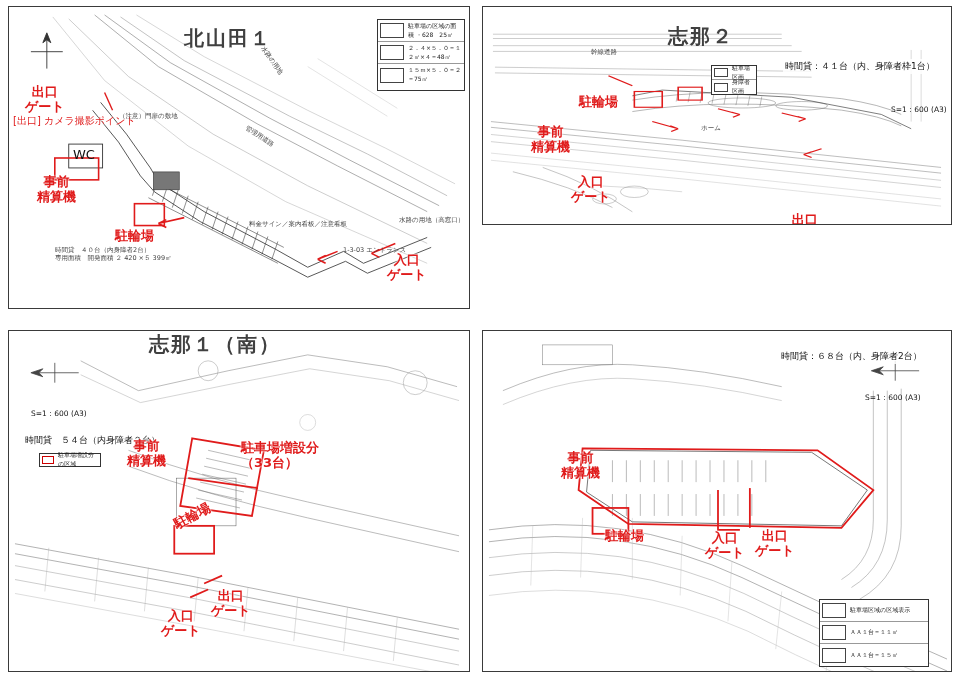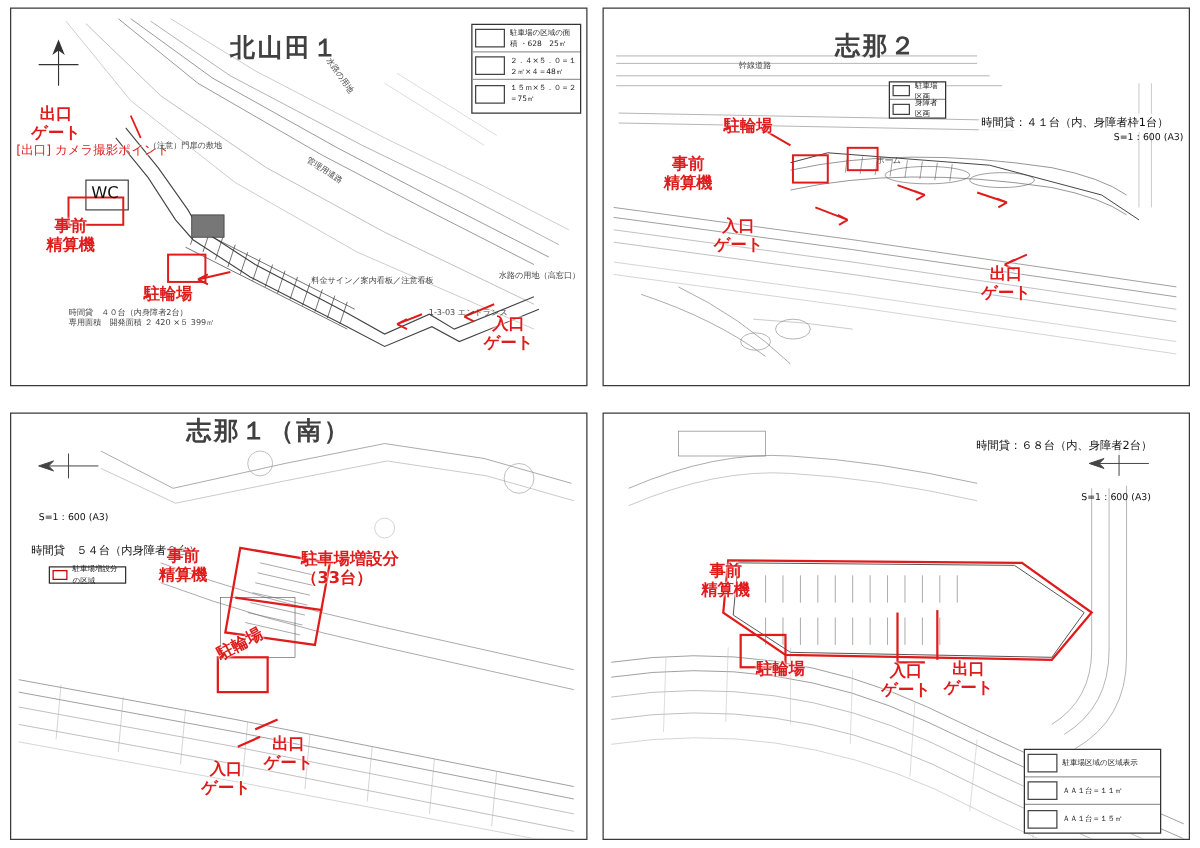--- a/index.html
+++ b/index.html
@@ -19,21 +19,21 @@
   }
   .panel {
     position: absolute;
     background: #ffffff;
     border: 1px solid #3a3a3a;
     overflow: hidden;
     box-sizing: border-box;
   }
   
   #panel-0 { left: 8px;   top: 6px;   width: 462px; height: 303px; }
-  #panel-1 { left: 482px; top: 6px;   width: 470px; height: 303px; }
+  #panel-1 { left: 482px; top: 6px;   width: 470px; height: 219px; }
   #panel-2 { left: 8px;   top: 330px; width: 462px; height: 342px; }
   #panel-3 { left: 482px; top: 330px; width: 470px; height: 342px; }
 
   .panel-title {
     position: absolute;
     font-size: 20px;
     font-weight: bold;
     color: #404040;
     letter-spacing: 2px;
     white-space: nowrap;
@@ -271,21 +271,21 @@
           <path d="M170 160 L196 170 M196 170 L188 166 M196 170 L189 174"></path>
           <path d="M236 142 L258 150 M258 150 L250 147 M258 150 L251 154"></path>
           <path d="M300 148 L324 156 M324 156 L316 153 M324 156 L317 160"></path>
           <path d="M340 198 L322 206 M322 206 L330 202 M322 206 L330 210"></path>
           <path d="M126 96 L150 110"></path>
         </g>
       </svg>
     </div>
 
     <div class="panel-title title-1">志那２</div>
-    <div class="timebox" style="left:300px; top:52px;margin-top:32px;">時間貸：４１台（内、身障者枠1台）</div>
+    <div class="timebox" style="left:300px; top:52px;">時間貸：４１台（内、身障者枠1台）</div>
     <div class="scalelabel" style="left:408px; top:98px;">S=1：600 (A3)</div>
 
     <div class="rlabel" style="left:96px; top:88px;">駐輪場</div>
     <div class="rlabel" style="left:48px; top:118px;">事前
 精算機</div>
     <div class="rlabel" style="left:88px; top:168px;">入口
 ゲート</div>
     <div class="rlabel" style="left:302px; top:206px;">出口
 ゲート</div>
 

